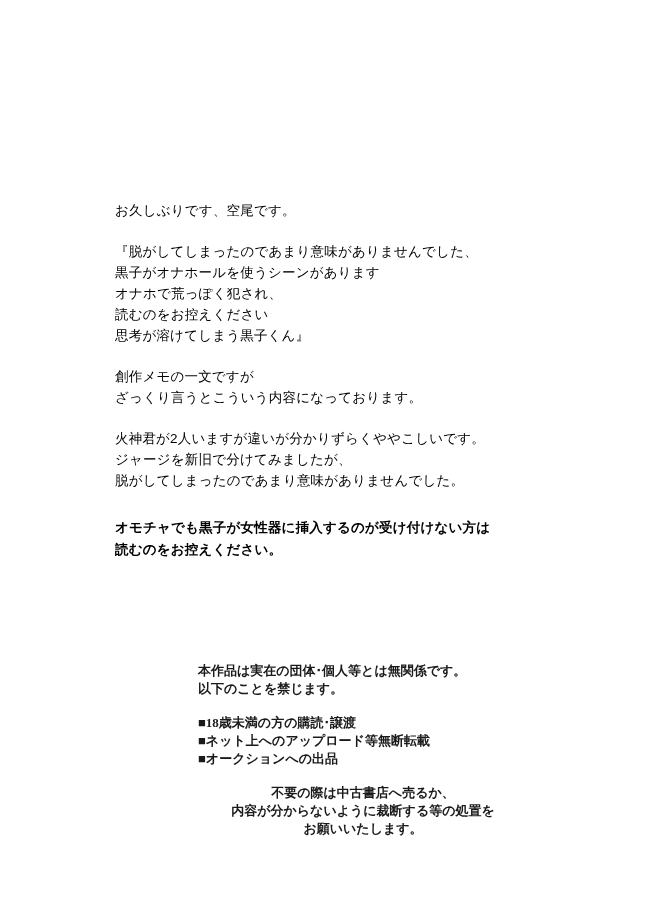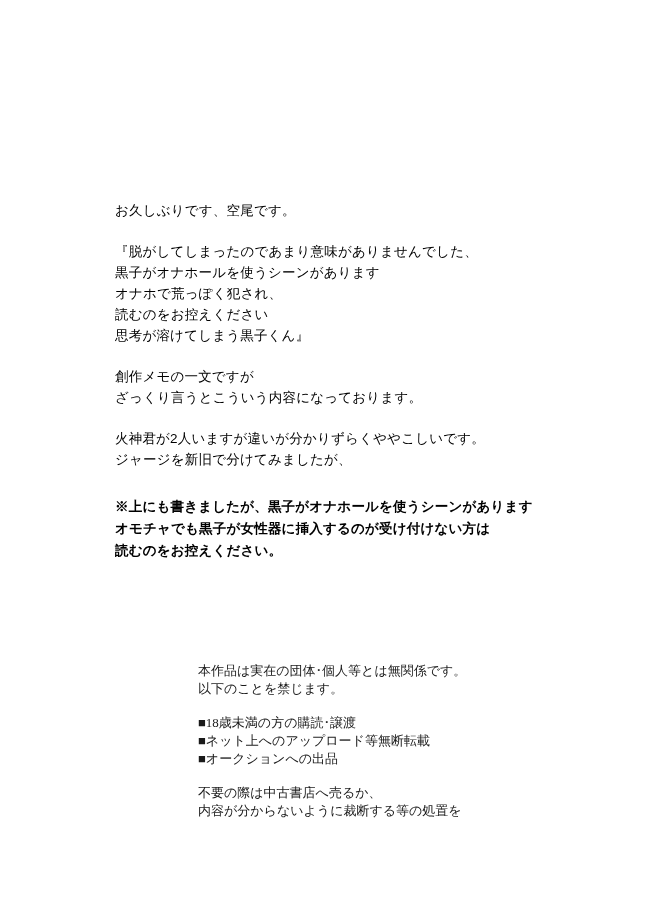--- a/index.html
+++ b/index.html
@@ -54,23 +54,25 @@
     left: 198px;
     top: 662px;
     width: 330px;
     font-family: "Liberation Serif", serif;
     font-size: 13px;
     line-height: 18px;
     color: #1a1a1a;
   }
   .disclaimer .d-block {
     margin: 0 0 16px 0;
+    font-weight: bold;
   }
   .disclaimer .d-block:last-child {
     margin-bottom: 0;
+    text-align: center;
   }
   .disclaimer .line {
     display: block;
     white-space: pre;
   }
 </style>
 </head>
 <body>
 
 <div class="page">
@@ -90,24 +92,24 @@
     </p>
 
     <p class="para">
       <span class="line">創作メモの一文ですが</span>
       <span class="line">ざっくり言うとこういう内容になっております。</span>
     </p>
 
     <p class="para">
       <span class="line">火神君が2人いますが違いが分かりずらくややこしいです。</span>
       <span class="line">ジャージを新旧で分けてみましたが、</span>
+      <span class="line">脱がしてしまったのであまり意味がありませんでした。</span>
     </p>
 
     <p class="para bold notice">
-      <span class="line">※上にも書きましたが、黒子がオナホールを使うシーンがあります</span>
       <span class="line">オモチャでも黒子が女性器に挿入するのが受け付けない方は</span>
       <span class="line">読むのをお控えください。</span>
     </p>
 
   </div>
 
   <div class="disclaimer">
 
     <div class="d-block">
       <span class="line">本作品は実在の団体･個人等とは無関係です。</span>
@@ -116,17 +118,18 @@
 
     <div class="d-block">
       <span class="line">■18歳未満の方の購読･譲渡</span>
       <span class="line">■ネット上へのアップロード等無断転載</span>
       <span class="line">■オークションへの出品</span>
     </div>
 
     <div class="d-block">
       <span class="line">不要の際は中古書店へ売るか、</span>
       <span class="line">内容が分からないように裁断する等の処置を</span>
+      <span class="line">お願いいたします。</span>
     </div>
 
   </div>
 
 </div>
 
 </body></html>

